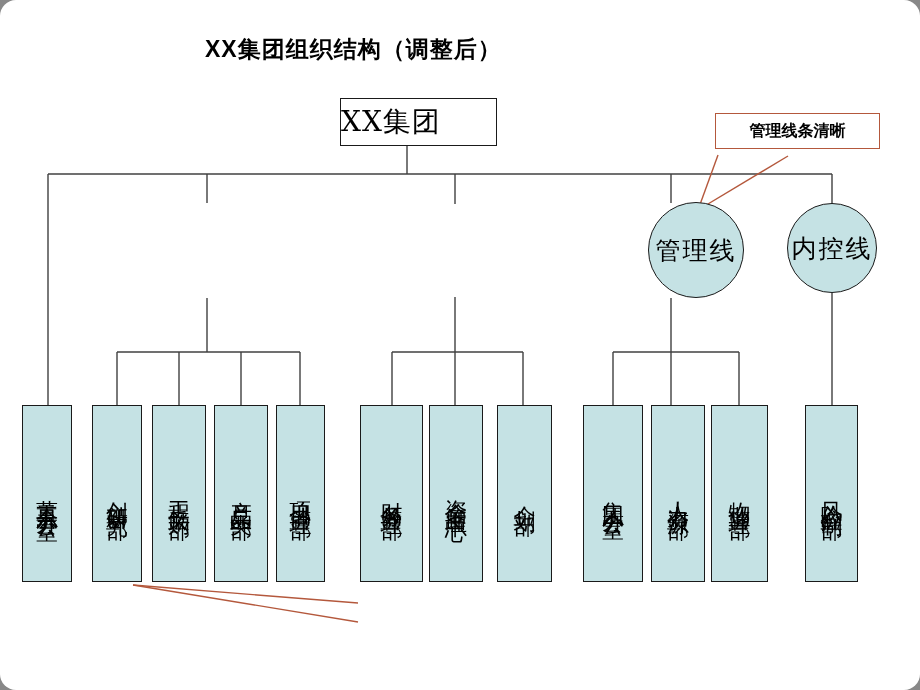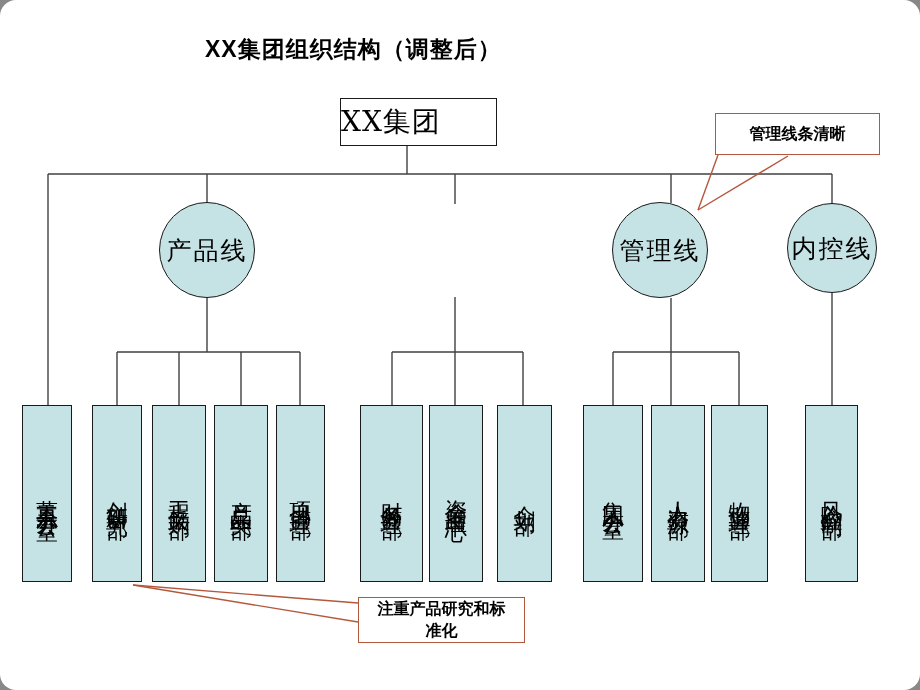--- a/index.html
+++ b/index.html
@@ -40,21 +40,21 @@
   }
   .circle{
     position:absolute;border-radius:50%;
     background:var(--node-fill);border:1.6px solid var(--node-border);
     display:flex;align-items:center;justify-content:center;
     font-size:25px;letter-spacing:2px;
     text-align:center;
   }
   .c-product{left:159px;top:202px;width:96px;height:96px;}
   .c-ops{left:408px;top:203px;width:94px;height:94px;}
-  .c-mgmt{left:612px;top:202px;width:96px;height:96px;}
+  .c-mgmt{left:648px;top:202px;width:96px;height:96px;}
   .c-ic{left:787px;top:203px;width:90px;height:90px;text-align:right;}
 
   .dept{
     position:absolute;top:405px;height:177px;
     background:var(--node-fill);border:1.7px solid var(--node-border);
     display:flex;align-items:center;justify-content:center;
   }
   .dept .vtext{
     writing-mode:vertical-rl;
     text-orientation:upright;
@@ -65,21 +65,21 @@
   .callout{
     position:absolute;
     background:var(--bg);
     border:1.5px solid var(--callout);
     display:flex;align-items:center;justify-content:center;
     text-align:center;
     font-family:"Liberation Sans", sans-serif;
     font-weight:700;font-size:16px;
     line-height:1.35;
   }
-  .callout-mgmt{left:715px;top:113px;width:165px;height:42px;}
+  .callout-mgmt{left:715px;top:113px;width:165px;height:36px;}
   .callout-product{left:358px;top:597px;width:167px;height:46px;padding:2px 15px;}
 </style>
 </head>
 <body>
 
 <div class="slide">
 
   <svg class="lines" viewBox="0 0 920 690" xmlns="http://www.w3.org/2000/svg">
     <g>
 
@@ -115,21 +115,20 @@
       <line class="leader" x1="788" y1="156" x2="698" y2="210"></line>
       <line class="leader" x1="358" y1="603" x2="133" y2="585"></line>
       <line class="leader" x1="358" y1="622" x2="133" y2="585"></line>
     </g>
   </svg>
 
   <div class="page-title">XX集团组织结构（调整后）</div>
 
   <div class="root-box">XX集团</div>
 
-  <div class="circle c-product">产品线</div>
   <div class="circle c-mgmt">管理线</div>
   <div class="circle c-ic">内控线</div>
 
   <div class="dept" style="left:22px;width:50px">
       <span class="vtext">董事会办公室</span>
     </div>
 
   <div class="dept" style="left:92px;width:50px">
       <span class="vtext">创新研究部</span>
     </div>
@@ -161,15 +160,14 @@
     </div>
   <div class="dept" style="left:711px;width:57px">
       <span class="vtext">物业管理部</span>
     </div>
 
   <div class="dept" style="left:805px;width:53px">
       <span class="vtext">风险控制部</span>
     </div>
 
   <div class="callout callout-mgmt">管理线条清晰</div>
-  <div class="callout callout-product">注重产品研究和标准化</div>
 
 </div>
 
 </body></html>

